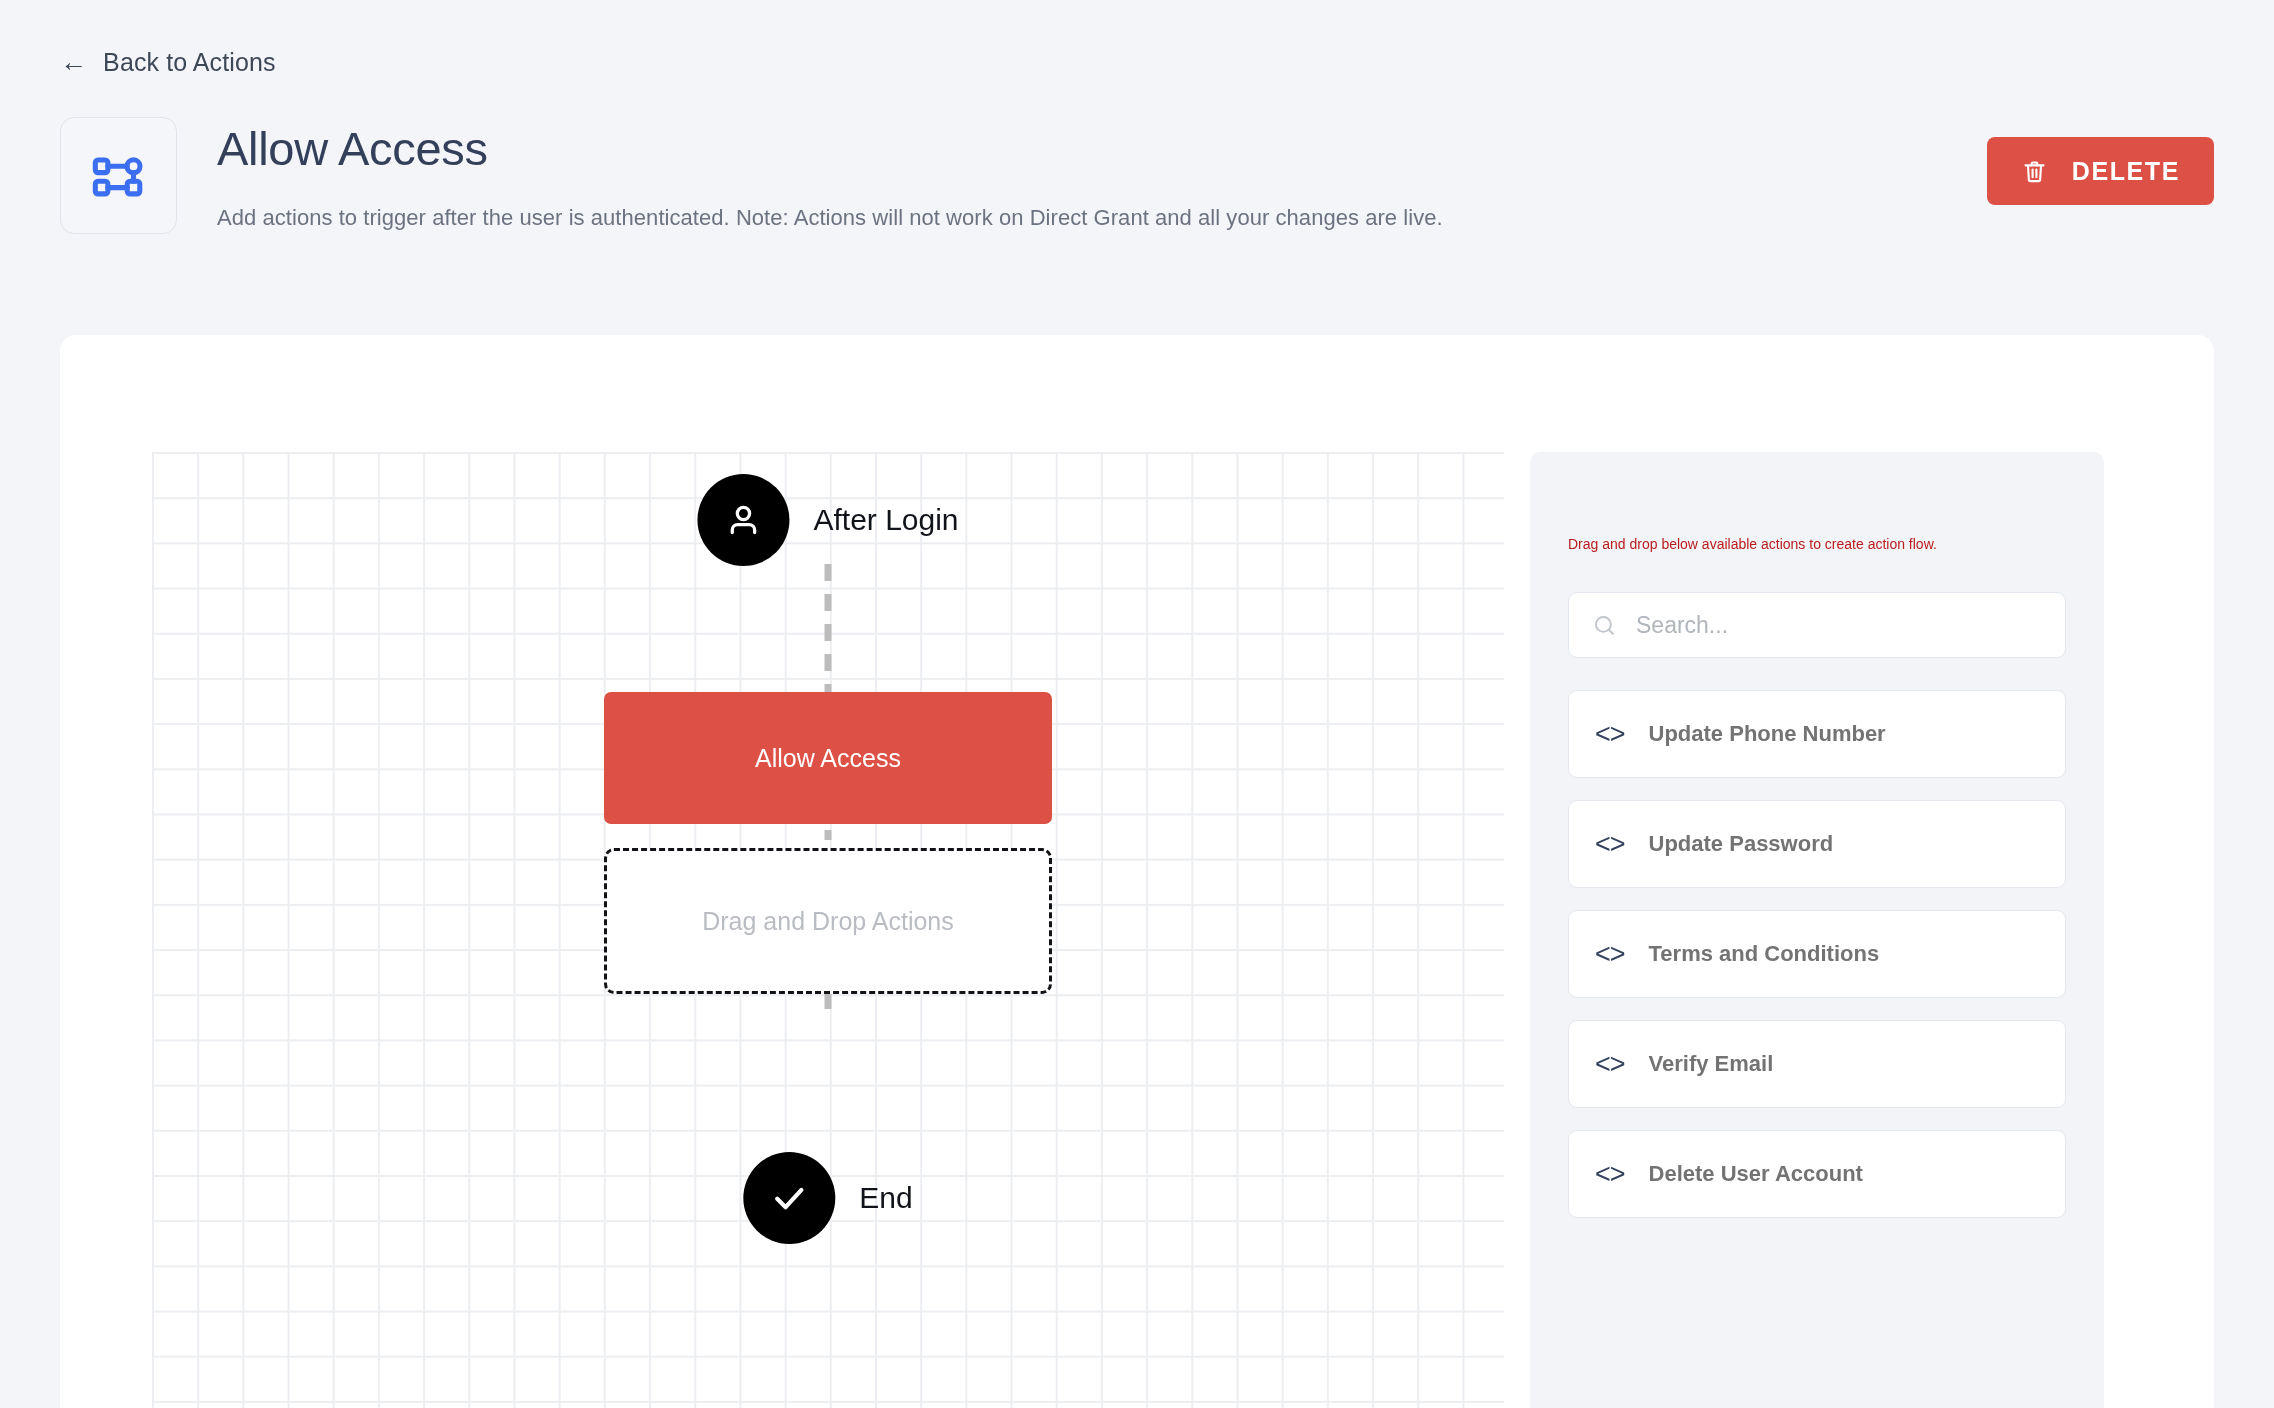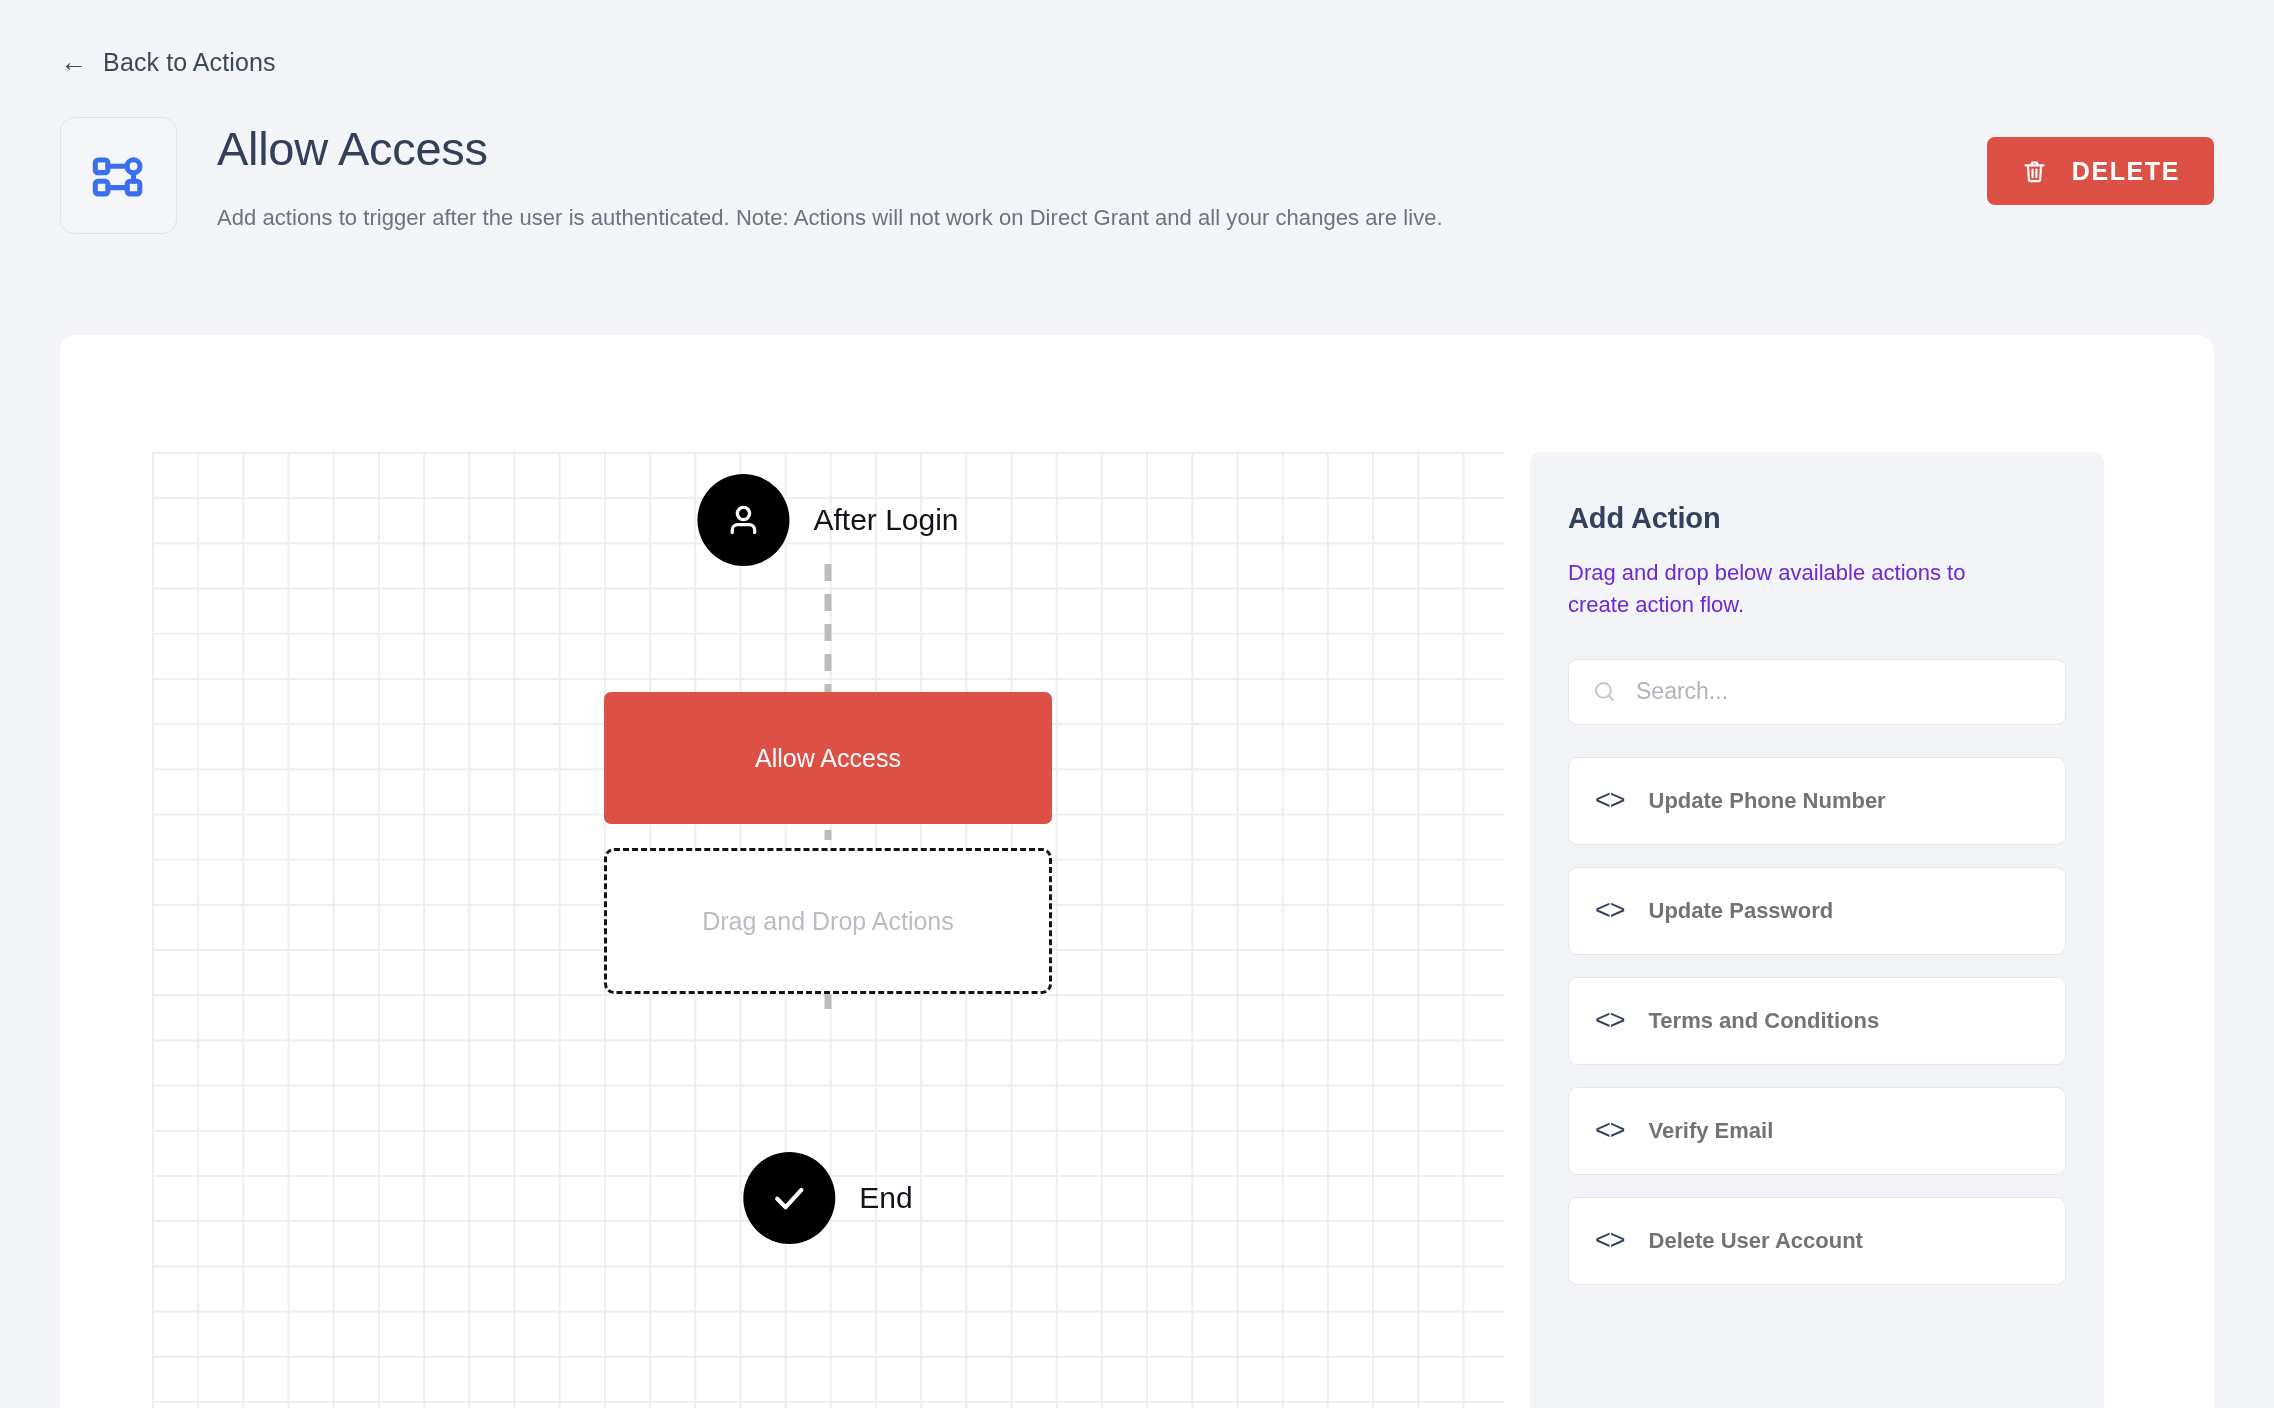--- a/index.html
+++ b/index.html
@@ -224,24 +224,24 @@
   }
 
   .panel-title {
     font-size: 29px;
     font-weight: 700;
     color: #33415c;
     letter-spacing: -0.1px;
   }
 
   .panel-desc {
-    margin-top: 22px;
-    font-size: 22px;
+    margin-top: 32px;
+    font-size: 14px;
     line-height: 1.45;
-    color: #6d28d9;
+    color: #b91c1c;
     max-width: 440px;
   }
 
   .search-wrap {
     margin-top: 38px;
     height: 66px;
     background: #ffffff;
     border: 1.6px solid #e2e6ee;
     border-radius: 9px;
     display: flex;
@@ -371,21 +371,20 @@
             </svg>
           </span>
         </div>
         <div class="node-label">End</div>
       </div>
 
     </div>
   </div>
 
   <aside class="side-panel">
-    <h2 class="panel-title">Add Action</h2>
     <p class="panel-desc">Drag and drop below available actions to create action flow.</p>
 
     <div class="search-wrap">
       <span style="display:inline-flex;">
         <svg width="27" height="27" viewBox="0 0 24 24" fill="none" aria-hidden="true">
           <circle cx="11" cy="11" r="6.6" stroke="#c3c6cc" stroke-width="1.8"></circle>
           <path d="M15.8 15.8L19.4 19.4" stroke="#c3c6cc" stroke-width="1.8" stroke-linecap="round"></path>
         </svg>
       </span>
       <input class="search-input" type="text" placeholder="Search..." style="">

